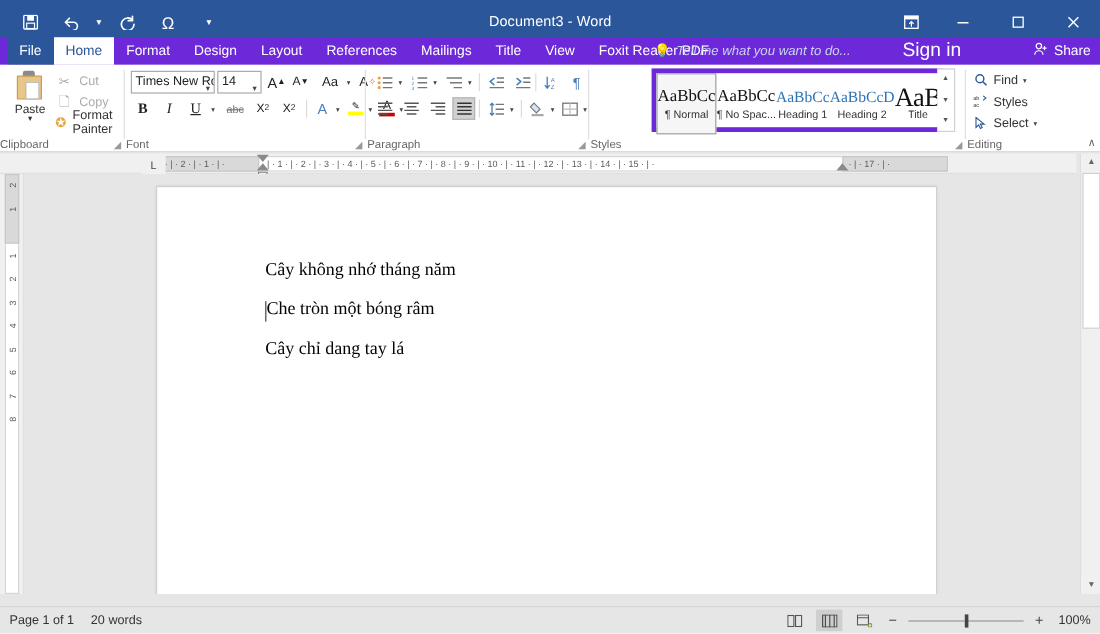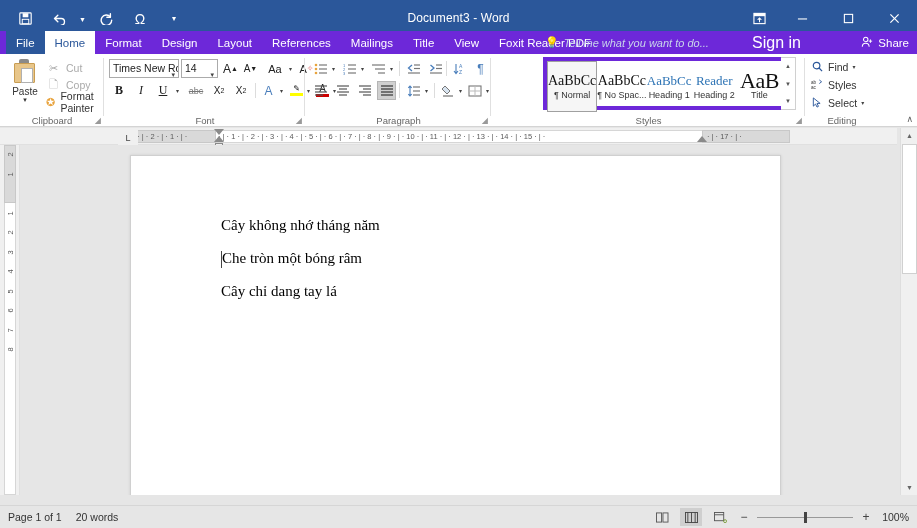--- a/index.html
+++ b/index.html
@@ -64,21 +64,21 @@
   }
 
   
   .ribbon {
     position: absolute; top: 54px; left: 0; width: 917px; height: 73px;
     background: #ffffff; border-bottom: 1px solid #d4d4d4;
   }
   .group { position: absolute; top: 0; height: 73px; }
   .group-label {
     position: absolute; bottom: 1px; left: 0; width: 100%;
-    text-align: center; font-size: 9.5px; color: #666;
+    font-size: 9.5px; color: #666;
   }
   .group-sep { position: absolute; top: 4px; width: 1px; height: 58px; background: #e0e0e0; }
   .dlg-launcher { position: absolute; bottom: 2px; right: 3px; font-size: 8px; color: #999; }
 
   
   #g-clipboard { left: 0; width: 104px; }
   .paste-btn {
     position: absolute; left: 6px; top: 3px; width: 38px; height: 52px;
     display: flex; flex-direction: column; align-items: center; justify-content: flex-start;
   }
@@ -532,21 +532,21 @@
         </div>
         <div class="style-item">
           <span class="style-prev">AaBbCc</span>
           <span class="style-name">¶ No Spac...</span>
         </div>
         <div class="style-item">
           <span class="style-prev blue">AaBbCc</span>
           <span class="style-name">Heading 1</span>
         </div>
         <div class="style-item">
-          <span class="style-prev blue">Reader</span>
+          <span class="style-prev blue">AaBbCcD</span>
           <span class="style-name">Heading 2</span>
         </div>
         <div class="style-item">
           <span class="style-prev title">AaB</span>
           <span class="style-name">Title</span>
         </div>
       </div>
       <div class="gallery-scroll">
         <div class="gs-btn">▲</div>
         <div class="gs-btn">▼</div>

